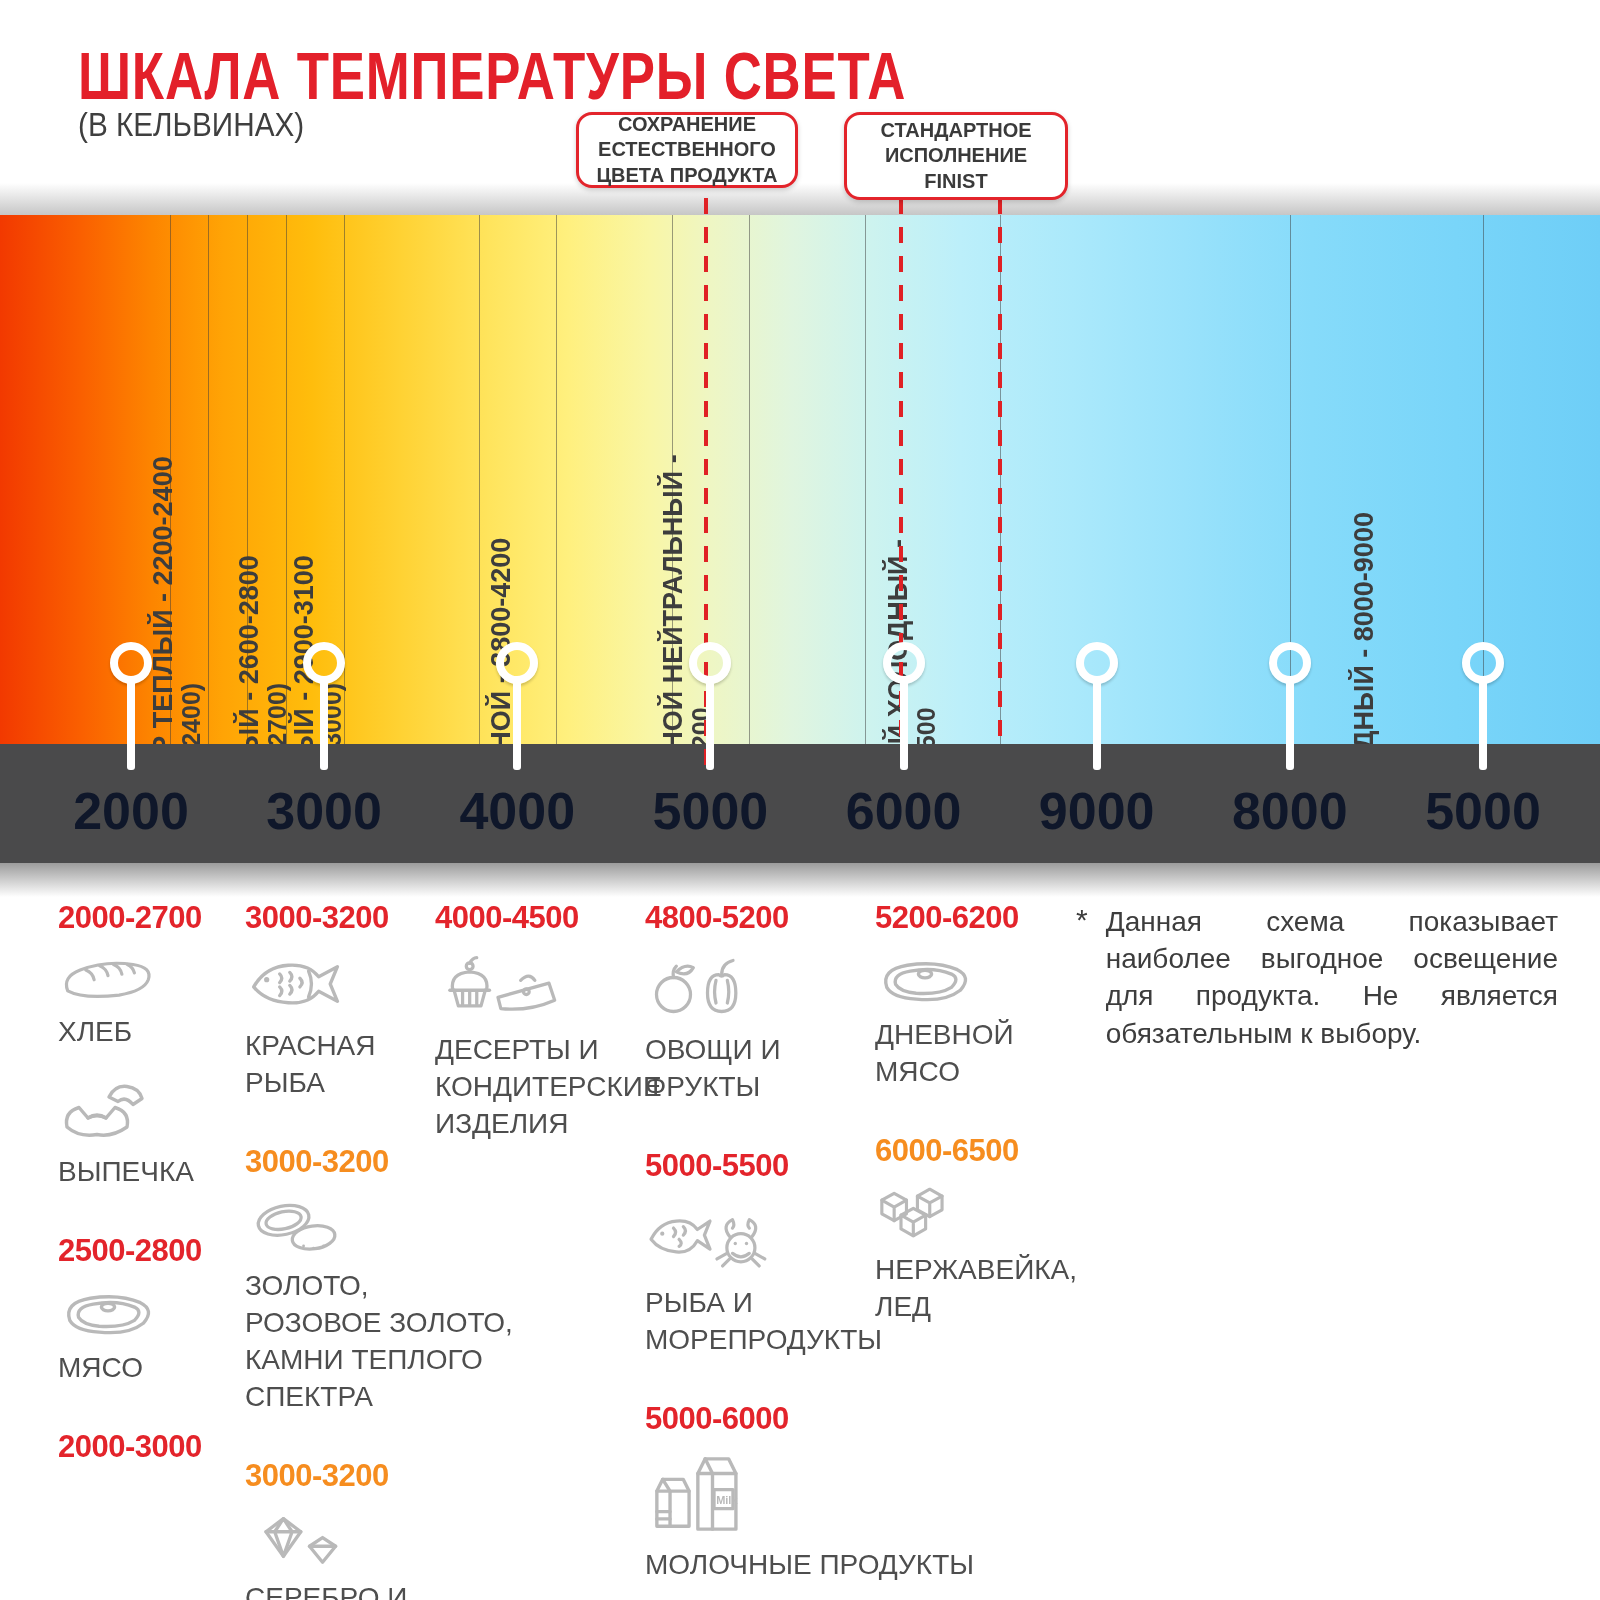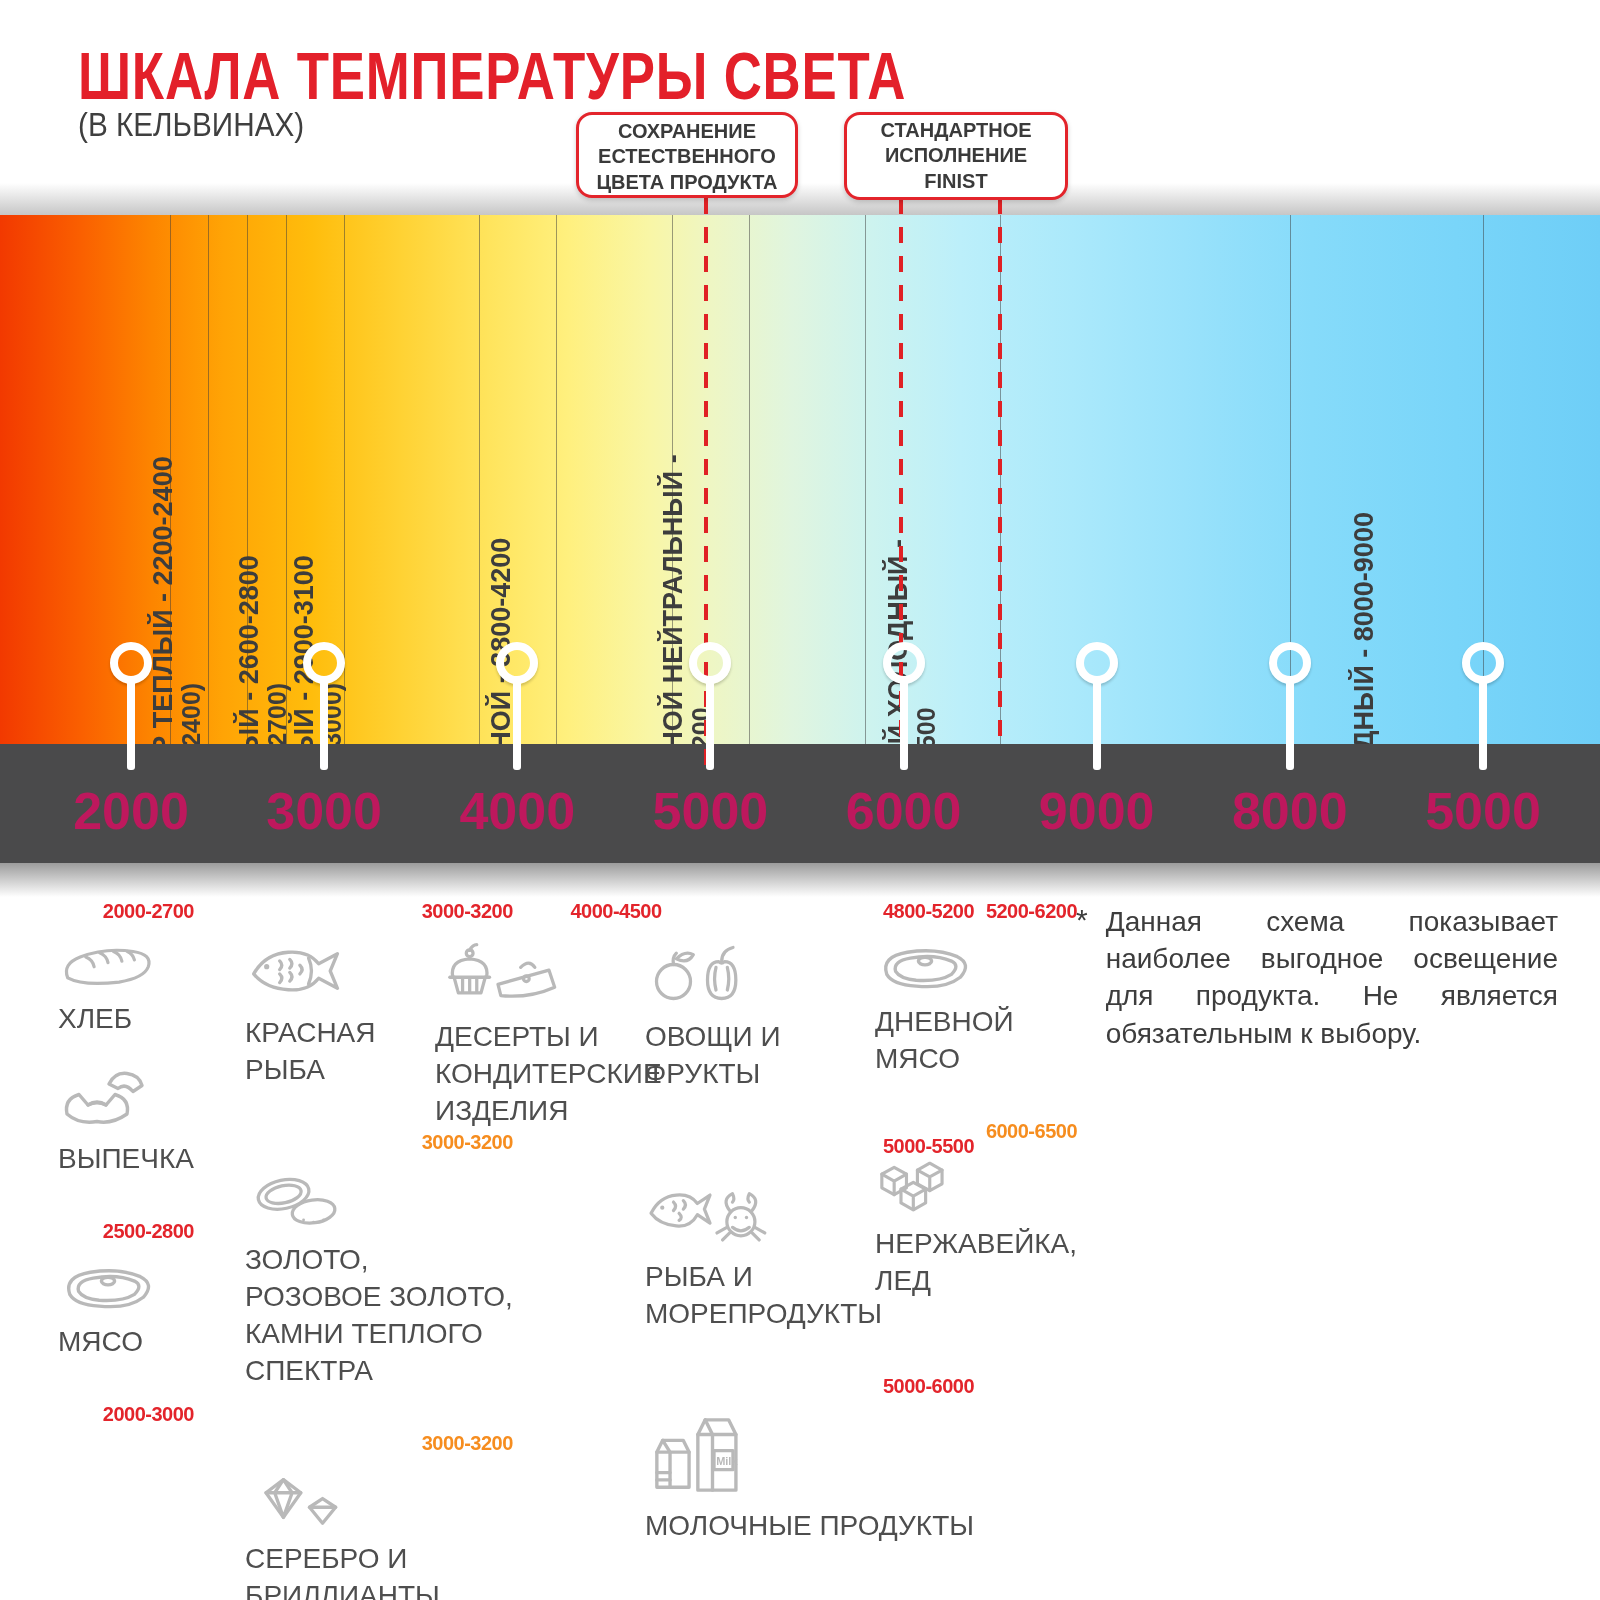--- a/index.html
+++ b/index.html
@@ -10,21 +10,21 @@
   .title{position:absolute;left:78px;top:38px;font-size:66px;font-weight:700;color:#e3202a;
          white-space:nowrap;transform:scaleX(.80);transform-origin:0 0;letter-spacing:1px;}
   .subtitle{position:absolute;left:78px;top:106px;font-size:33px;color:#3f3f3f;
          transform:scaleX(.90);transform-origin:0 0;white-space:nowrap;}
 
   
   .callout{position:absolute;box-sizing:border-box;background:#fff;border:3.5px solid #e3242b;
            border-radius:16px;display:flex;flex-direction:column;align-items:center;justify-content:center;
            text-align:center;font-weight:700;font-size:20px;line-height:1.27;color:#3a3a3a;z-index:6;
            box-shadow:0 2px 5px rgba(0,0,0,.18);}
-  .callout-1{left:576px;top:112px;width:222px;height:86px;justify-content:flex-end;}
+  .callout-1{left:576px;top:112px;width:222px;height:76px;}
   .callout-2{left:844px;top:112px;width:224px;height:88px;}
 
   
   .shade-top{position:absolute;left:0;top:183px;width:1600px;height:32px;
              background:linear-gradient(180deg,rgba(255,255,255,0),#c6c6c6);}
   .shade-bottom{position:absolute;left:0;top:863px;width:1600px;height:34px;
              background:linear-gradient(180deg,#9c9c9c,rgba(255,255,255,0));}
 
   
   #gradient{position:absolute;left:0;top:215px;width:1600px;height:529px;z-index:1;
@@ -44,25 +44,25 @@
   .pointer{position:absolute;width:4px;z-index:4;
     background:repeating-linear-gradient(180deg,#e02125 0,#e02125 16px,rgba(0,0,0,0) 16px,rgba(0,0,0,0) 29px);}
 
   
   .axis-bar{position:absolute;left:0;top:744px;width:1600px;height:119px;background:#4a4a4b;z-index:2;}
   .marker{position:absolute;top:0;width:0;z-index:5;}
   .ring{position:absolute;left:-21px;top:642px;width:42px;height:42px;box-sizing:border-box;
         border:8px solid #fff;border-radius:50%;box-shadow:0 2px 3px rgba(0,0,0,.2);}
   .stem{position:absolute;left:-4px;top:679px;width:8px;height:91px;background:#fff;border-radius:3px;}
   .tick{position:absolute;left:-90px;top:781px;width:180px;text-align:center;
-        font-size:52px;font-weight:700;color:#be185d;}
+        font-size:52px;font-weight:700;color:#0f172a;}
 
   
   .cat-col{position:absolute;top:900px;}
-  .range-heading{font-size:20px;font-weight:700;margin:0 0 16px 0;letter-spacing:-.5px;white-space:nowrap;text-align:right;}
+  .range-heading{font-size:31px;font-weight:700;margin:0 0 16px 0;letter-spacing:-.5px;white-space:nowrap;}
   .range-red{color:#e3242b;}
   .range-orange{color:#f68d1f;}
   .cat-section{margin-bottom:42px;}
   .cat-item{margin-bottom:28px;}
   .cat-icon{margin:2px 0 8px 0;}
   .cat-label{font-size:28px;line-height:1.32;color:#4e4e4e;white-space:pre-line;width:max-content;}
 
   
   .footnote{position:absolute;left:1076px;top:903px;width:482px;display:flex;gap:18px;}
   .fn-star{font-size:30px;color:#3d3d3d;}

